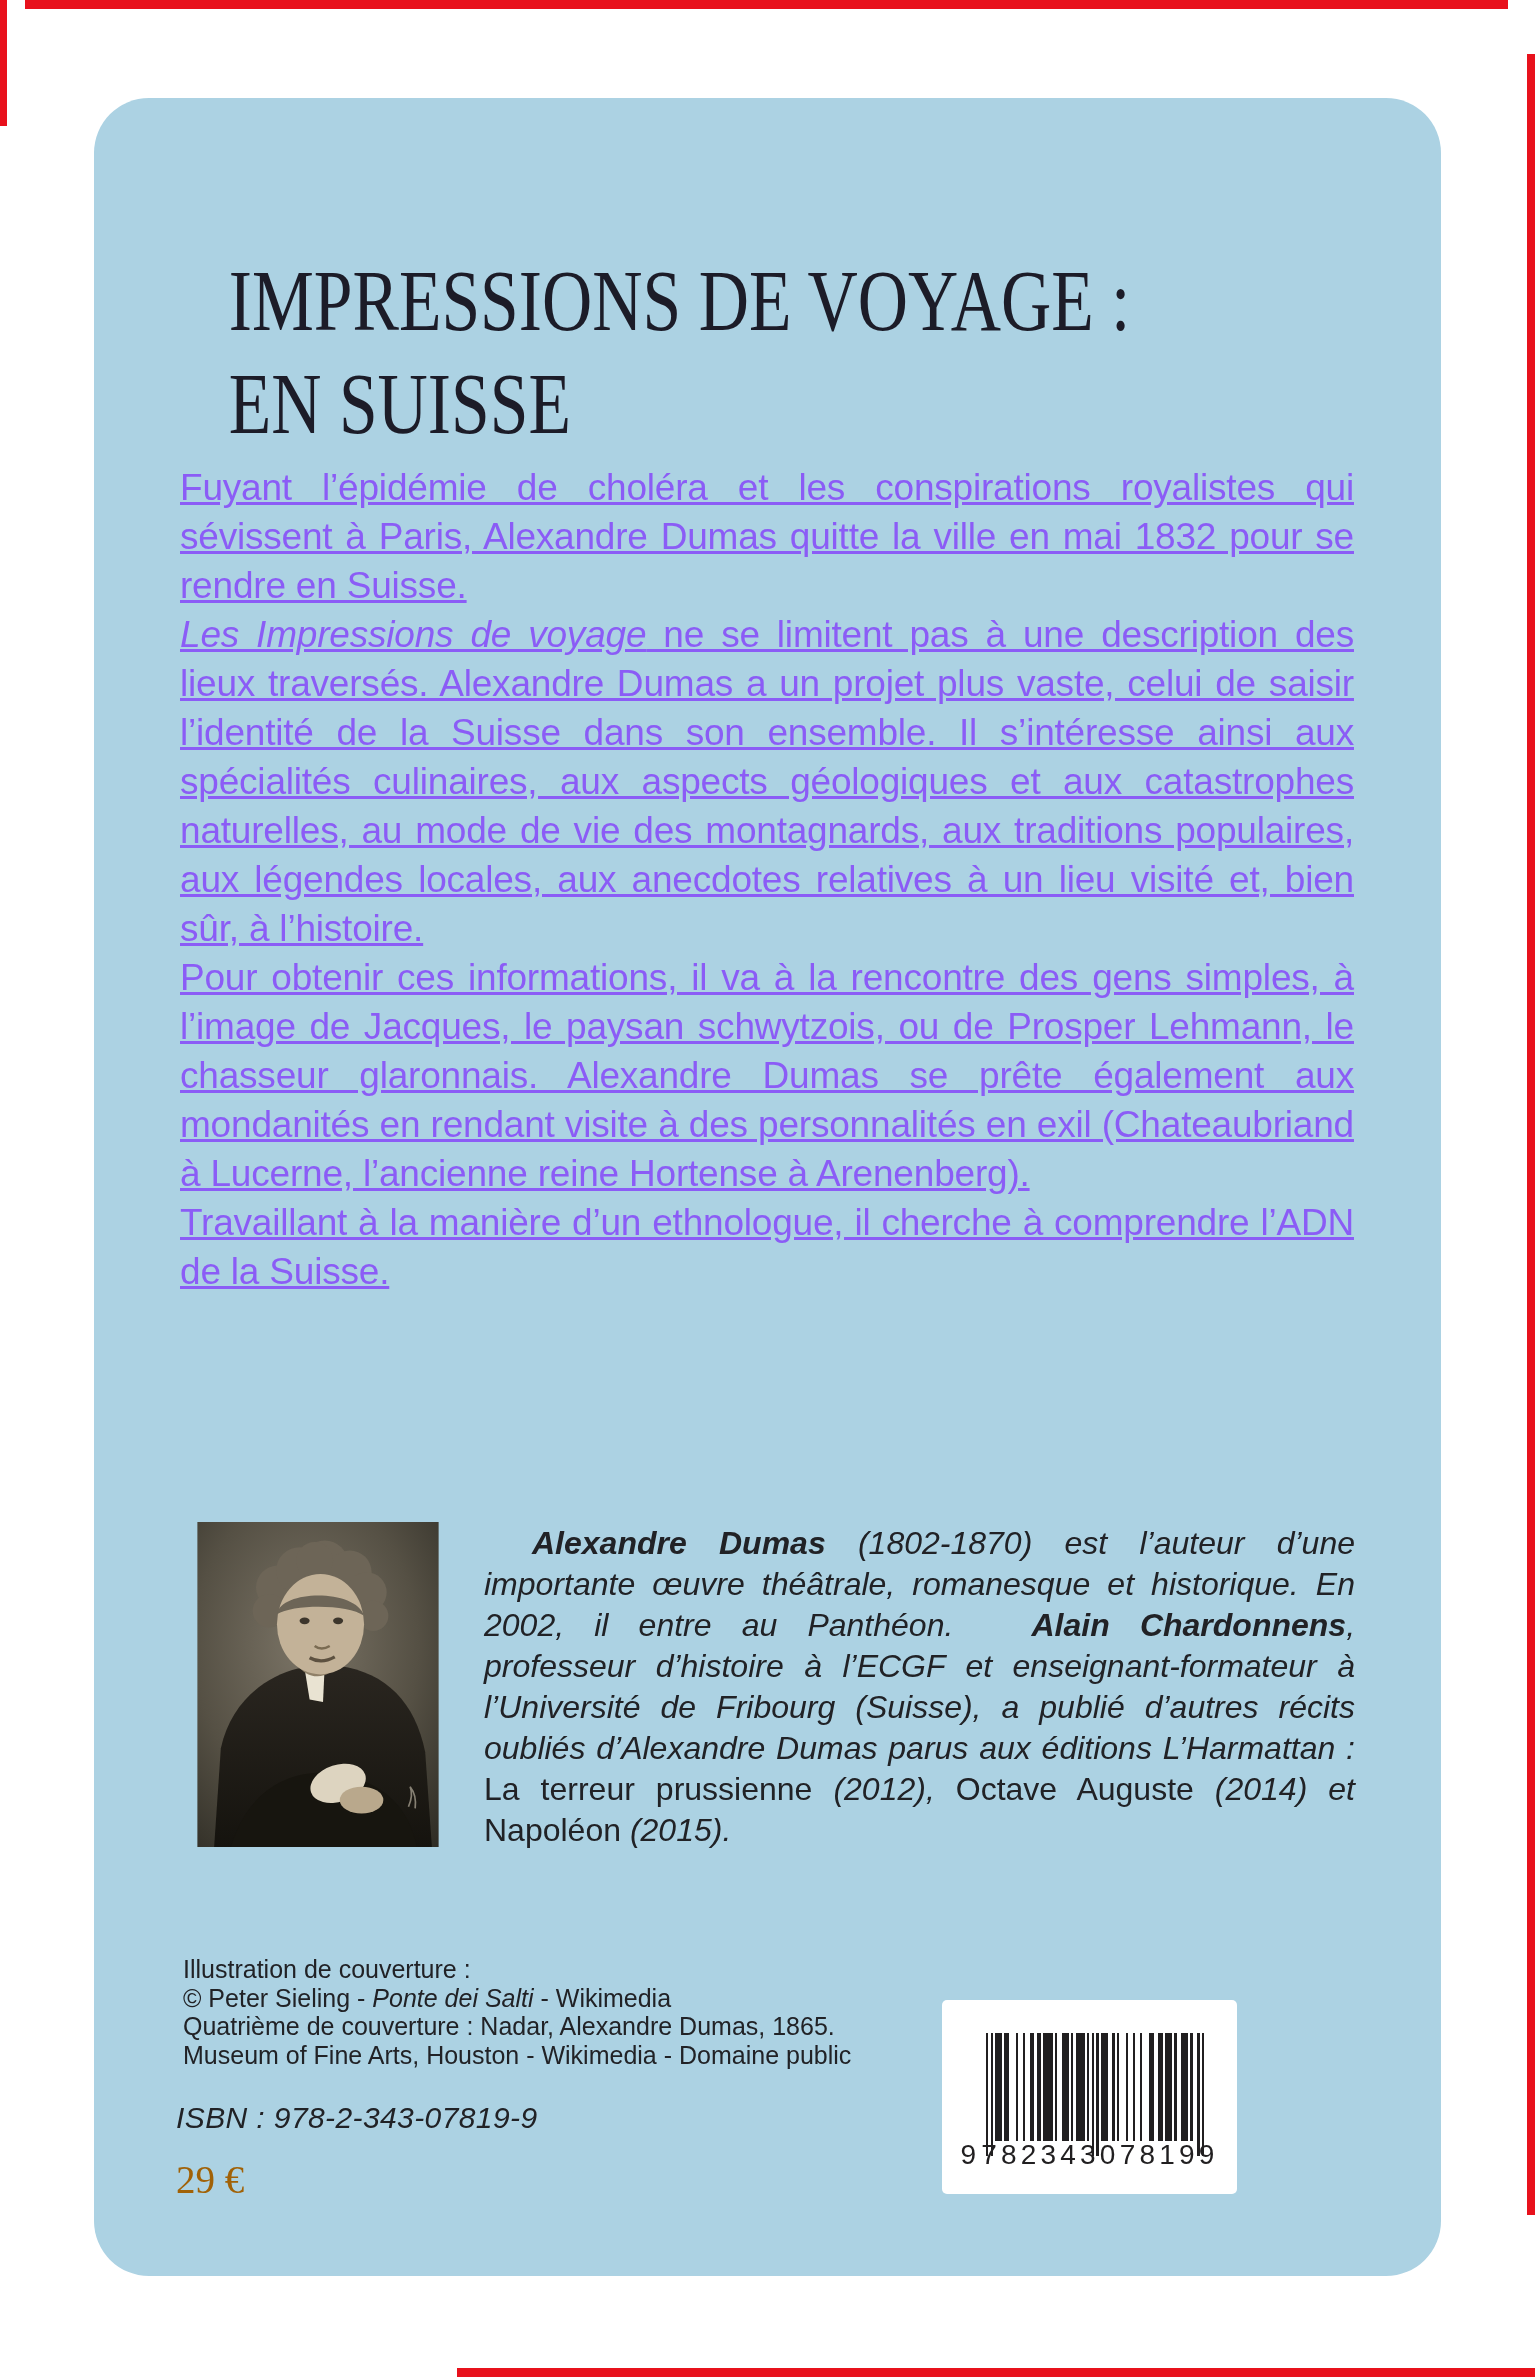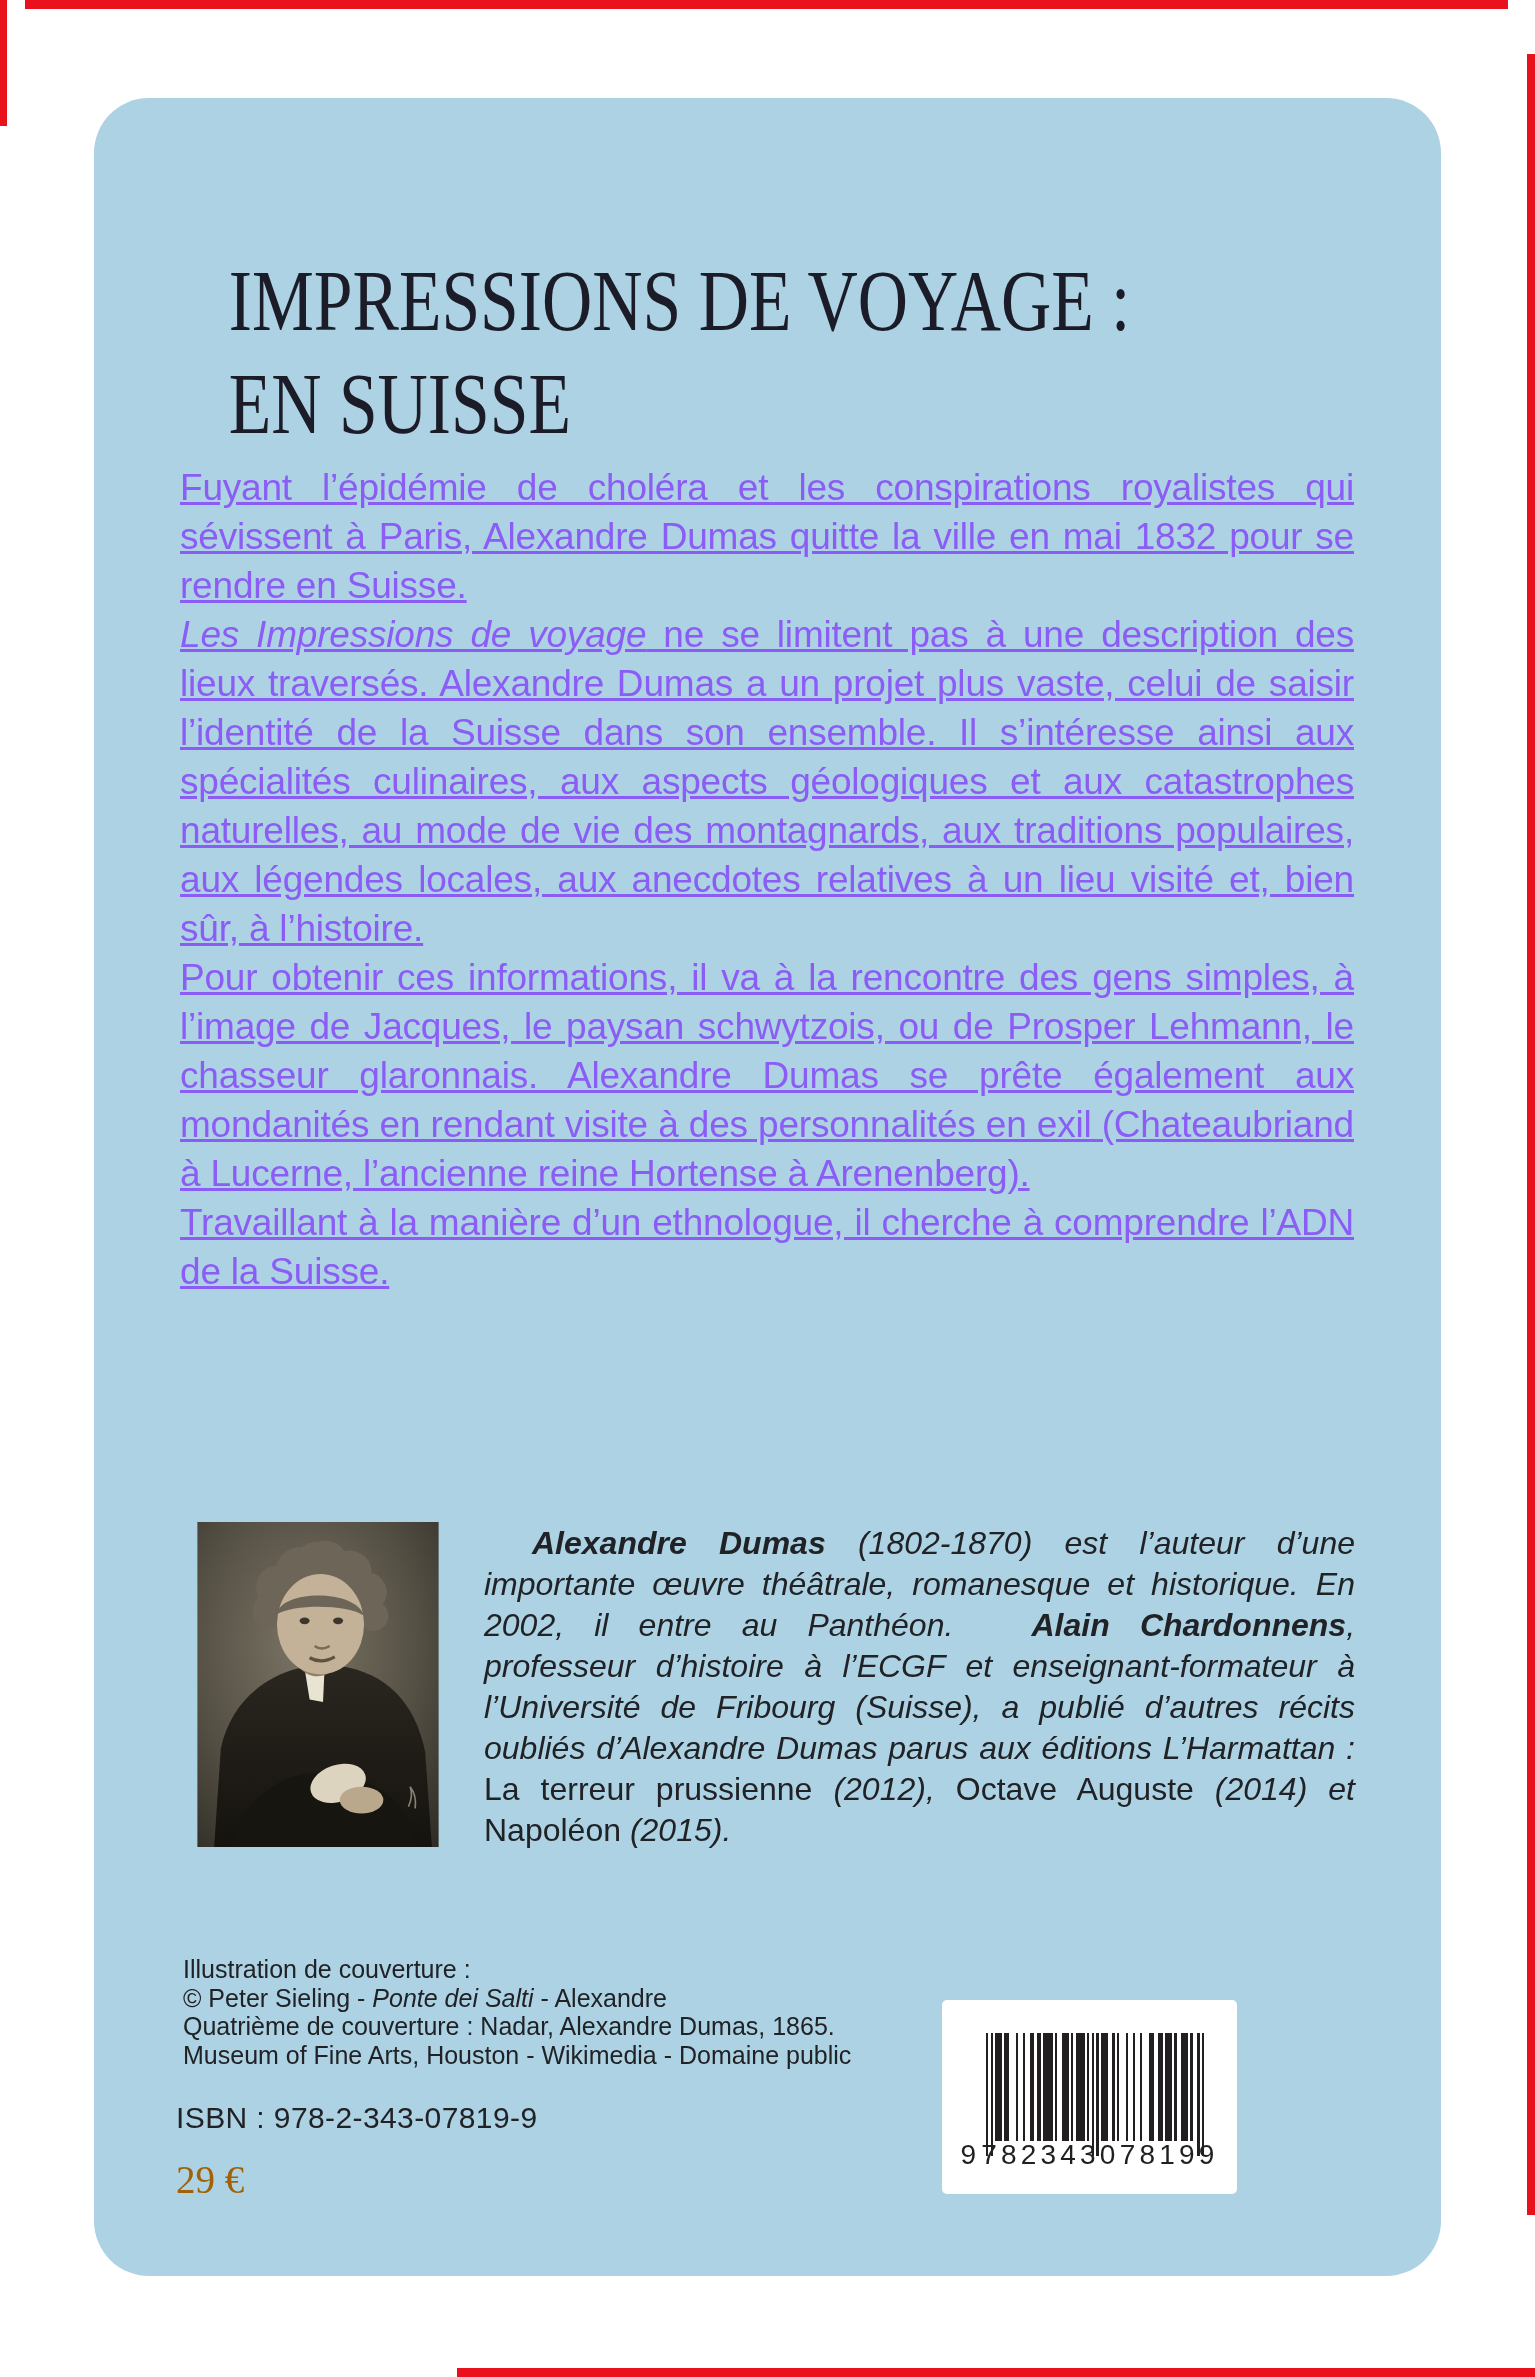--- a/index.html
+++ b/index.html
@@ -27,21 +27,21 @@
   
   #photo{position:absolute;left:197px;top:1522px;width:242px;height:325px;}
   #bio{position:absolute;left:484px;top:1523px;width:871px;
        font-size:32px;line-height:41px;text-align:justify;font-style:italic;color:#212226;}
   #bio .bold{font-weight:bold;margin-left:48px;}
   #bio .upright{font-style:normal;}
   
   #credits{position:absolute;left:183px;top:1955px;width:839px;
            font-size:25px;line-height:28.5px;color:#212226;}
   
-  #isbn{position:absolute;left:176px;top:2101px;font-size:30px;color:#212226;letter-spacing:0.4px;}
+  #isbn{position:absolute;left:176px;top:2101px;font-size:30px;color:#212226;letter-spacing:0.4px;font-style:italic;}
   #price{position:absolute;left:176px;top:2149px;font-family:"Liberation Serif",serif;
          font-size:39px;color:#a16207;margin-top:8px;}
   
   #barcode-box{position:absolute;left:942px;top:2000px;width:295px;height:194px;
                background:#ffffff;border-radius:5px;}
   #barcode-bars{position:absolute;left:44px;top:33px;display:flex;align-items:flex-start;}
   .bc-mod{width:2.3px;height:108px;}
   .bc-mod.on{background:#211f20;}
   .bc-mod.guard.on{height:123px;}
   #barcode-digits{position:absolute;left:18.5px;top:139px;width:258px;display:flex;
@@ -120,21 +120,21 @@
       <path d="M252 340 q6 -14 2 -24 q8 10 6 26" stroke="#cfc7b4" stroke-width="2" fill="none" opacity="0.6"></path>
     </svg>
   </div>
 
   <div id="bio">
     <span class="bold">Alexandre Dumas</span><span> (1802-1870) est l’auteur d’une importante œuvre théâtrale, romanesque et historique. En 2002, il entre au Panthéon. </span><span class="bold">Alain Chardonnens</span><span>, professeur d’histoire à l’ECGF et enseignant-formateur à l’Université de Fribourg (Suisse), a publié d’autres récits oubliés d’Alexandre Dumas parus aux éditions L’Harmattan : </span><span class="upright">La terreur prussienne</span><span> (2012), </span><span class="upright">Octave Auguste</span><span> (2014) et </span><span class="upright">Napoléon</span><span> (2015).</span>
   </div>
 
   <div id="credits">
     <div>Illustration de couverture :</div>
-    <div><span>© Peter Sieling - </span><span class="ital">Ponte dei Salti</span><span> - Alexandre</span></div>
+    <div><span>© Peter Sieling - </span><span class="ital">Ponte dei Salti</span><span> - Wikimedia</span></div>
     <div>Quatrième de couverture : Nadar, Alexandre Dumas, 1865.</div>
     <div>Museum of Fine Arts, Houston - Wikimedia - Domaine public</div>
   </div>
 
   <div id="isbn">ISBN : 978-2-343-07819-9</div>
   <div id="price">29 €</div>
 
   <div id="barcode-box">
     <div id="barcode-bars">
         <div class="bc-mod on guard"></div>

